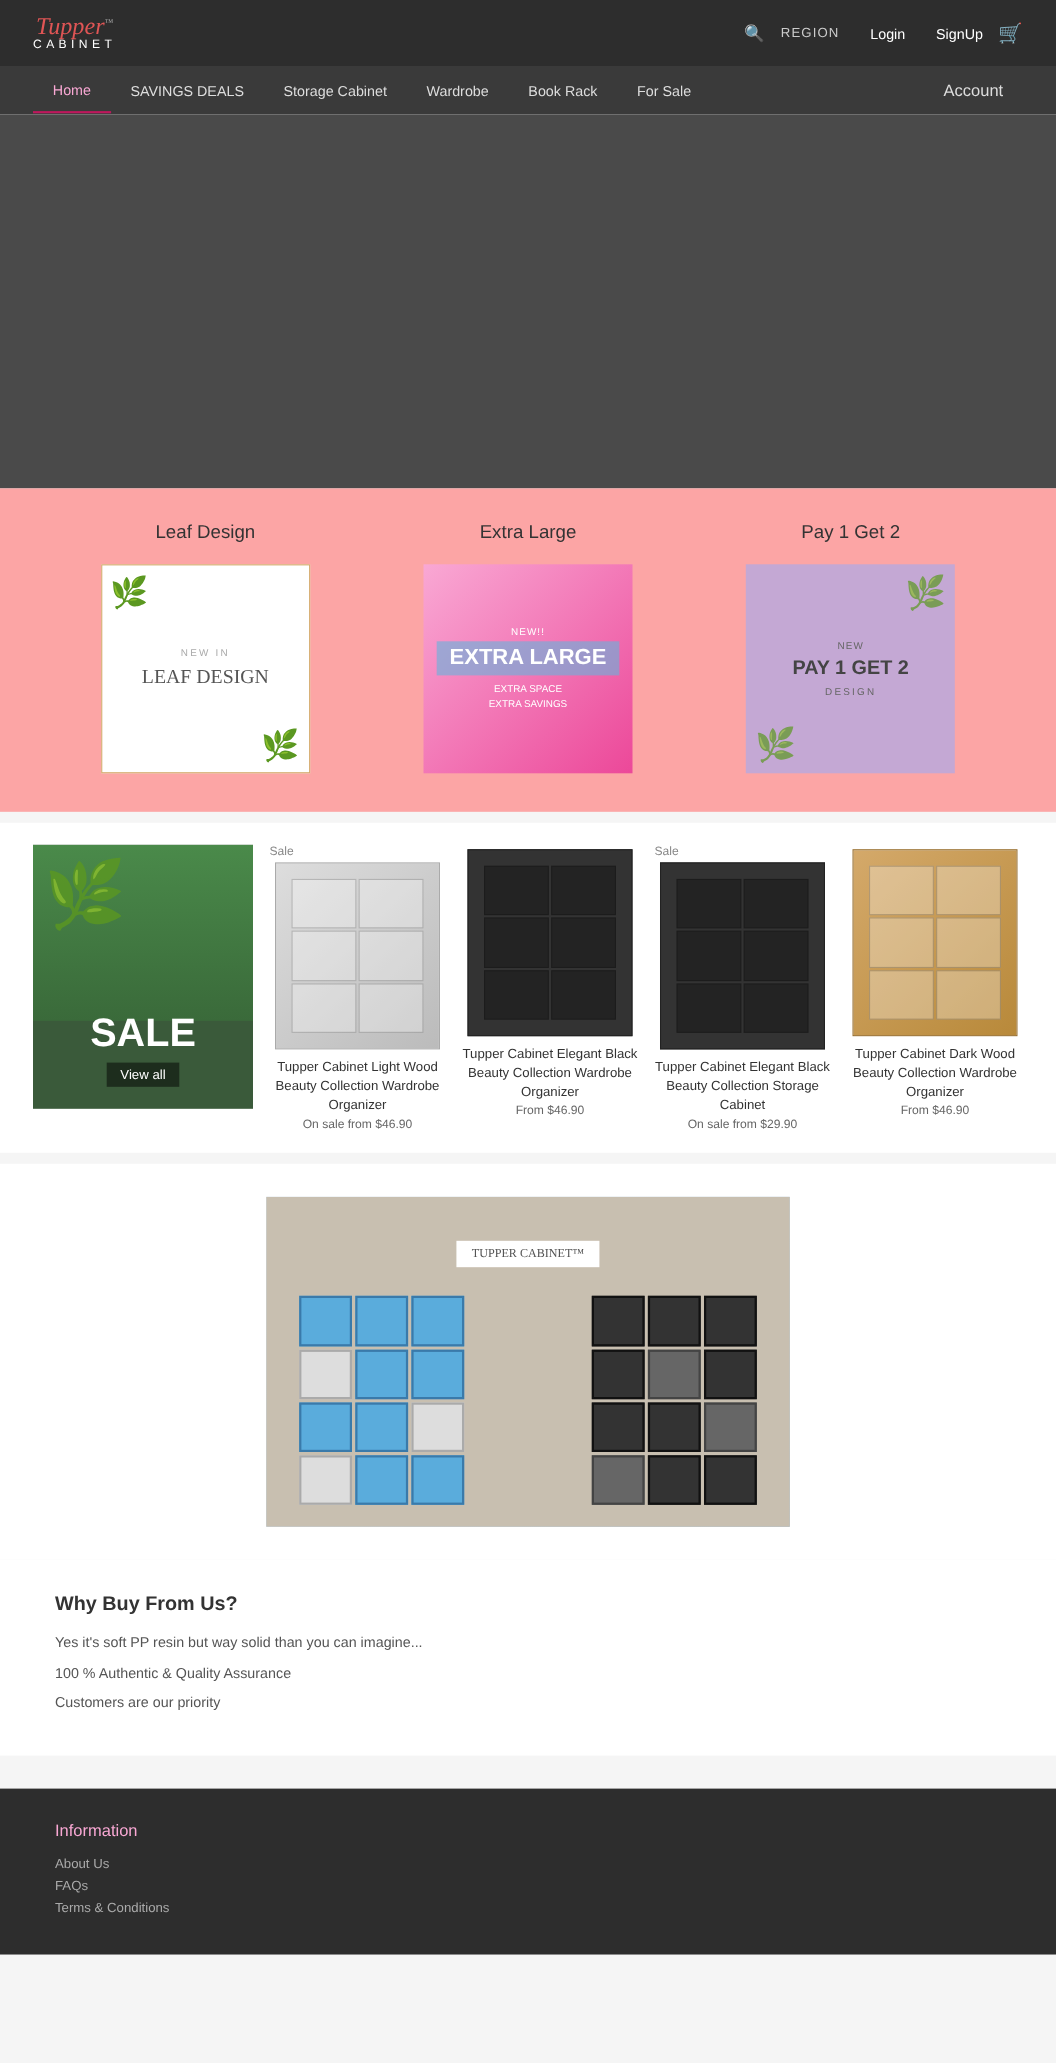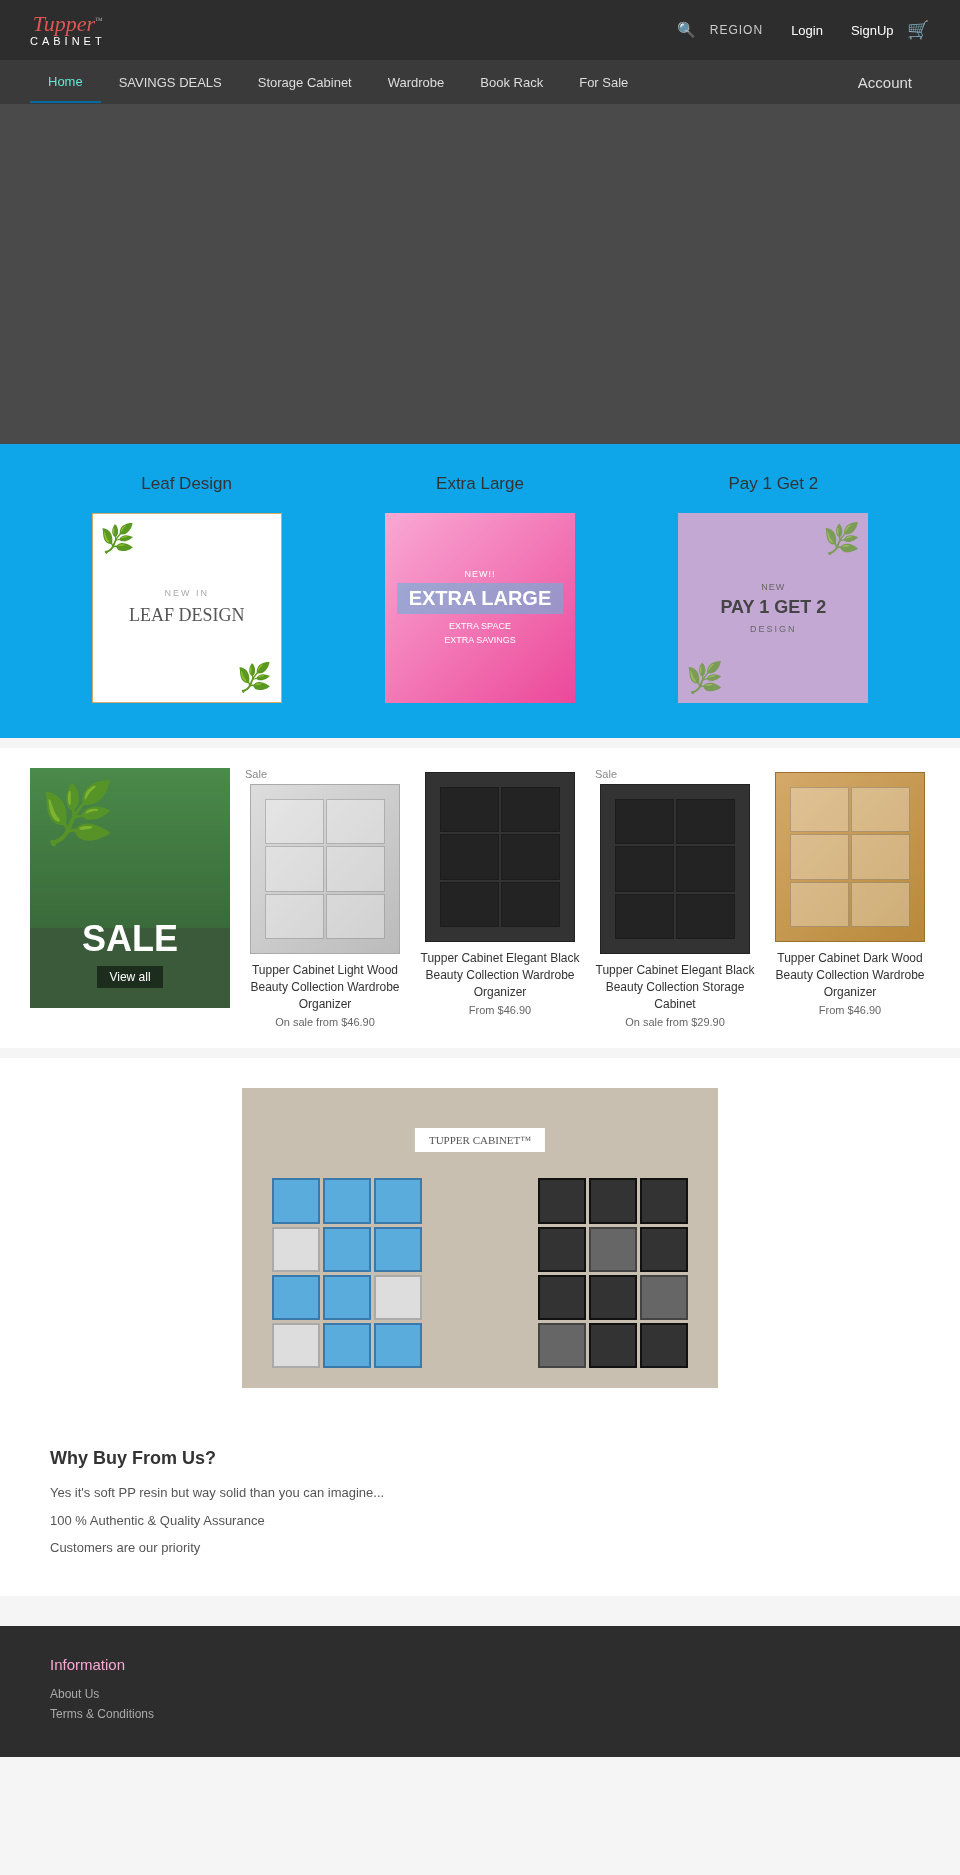--- a/index.html
+++ b/index.html
@@ -78,22 +78,22 @@
     }
     .nav-item {
       color: #ddd;
       font-size: 13px;
       padding: 12px 18px;
       cursor: pointer;
       text-decoration: none;
       white-space: nowrap;
     }
     .nav-item.active {
-      color: #5eead4;
-      border-bottom: 2px solid #0369a1;
+      color: #f9a8d4;
+      border-bottom: 2px solid #be185d;
     }
     .nav-account {
       margin-left: auto;
       color: #ddd;
       font-size: 15px;
       padding: 12px 18px;
       cursor: pointer;
     }
 
     
@@ -101,21 +101,21 @@
       background: #4a4a4a;
       height: 340px;
       width: 100%;
       display: flex;
       align-items: center;
       justify-content: center;
     }
 
     
     .category-section {
-      background: #0ea5e9;
+      background: #fca5a5;
       padding: 30px 50px;
     }
     .category-grid {
       display: grid;
       grid-template-columns: 1fr 1fr 1fr;
       gap: 20px;
     }
     .category-card {
       display: flex;
       flex-direction: column;
@@ -656,14 +656,15 @@
 <div class="why-section">
   <div class="why-title">Why Buy From Us?</div>
   <div class="why-item">Yes it's soft PP resin but way solid than you can imagine...</div>
   <div class="why-item">100 % Authentic &amp; Quality Assurance</div>
   <div class="why-item">Customers are our priority</div>
 </div>
 
 <footer class="footer">
   <div class="footer-title">Information</div>
   <a class="footer-link">About Us</a>
+  <a class="footer-link">FAQs</a>
   <a class="footer-link">Terms &amp; Conditions</a>
 </footer>
 
 </body></html>

